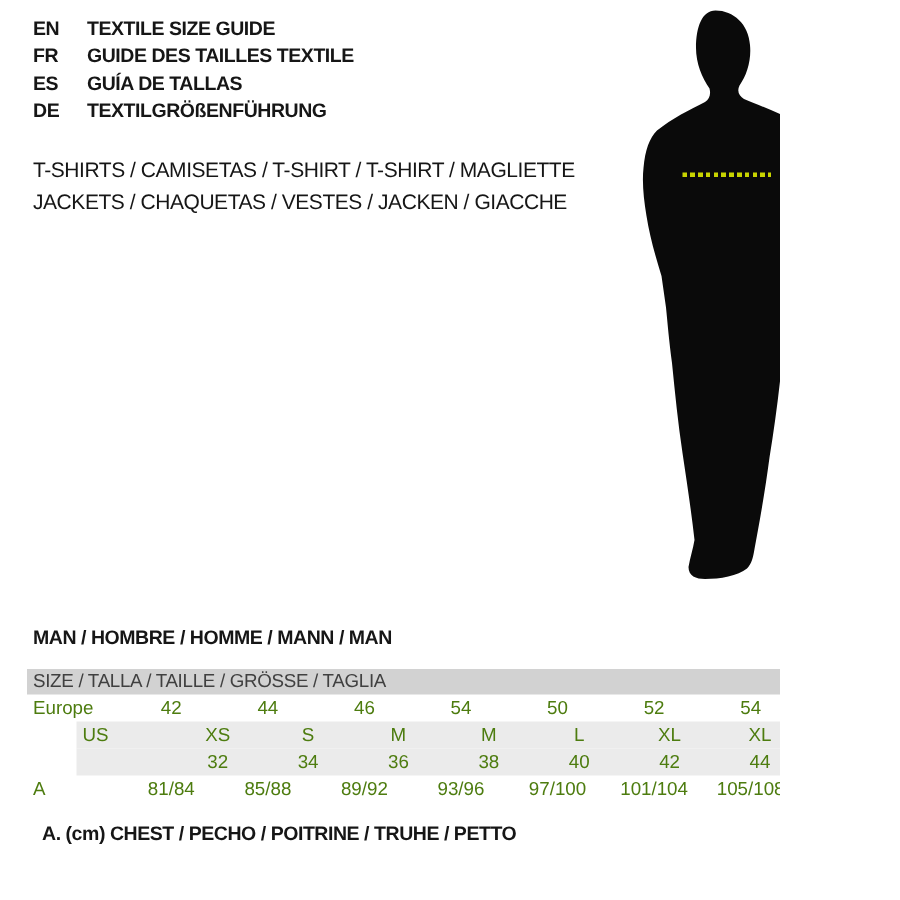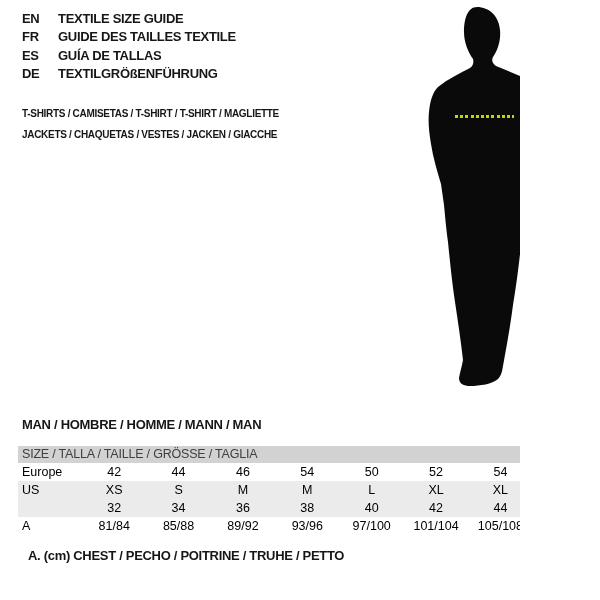--- a/index.html
+++ b/index.html
@@ -7,42 +7,42 @@
   .page {
     position:relative; width:520px; height:600px; background:#ffffff;
     font-family:"Liberation Sans", sans-serif; color:#161616; overflow:hidden;
   }
   
   .lang-block { position:absolute; left:22px; top:10px; }
   .lang-row { display:flex; font-size:13px; font-weight:700; letter-spacing:-0.3px; line-height:18.4px; }
   .lang-code { width:36px; flex:0 0 36px; }
   
   .cat-block { position:absolute; left:22px; top:103px; }
-  .cat-line { font-size:10px; font-weight:700; letter-spacing:-0.3px; line-height:21px; white-space:nowrap; }
+  .cat-line { font-size:14px; font-weight:400; letter-spacing:-0.3px; line-height:21px; white-space:nowrap; }
   
   .figure-wrap { position:absolute; left:410px; top:0px; width:190px; height:400px; }
   .dash-yellow {
     position:absolute; left:455px; top:115px; width:59px; height:3px;
     background:repeating-linear-gradient(90deg, var(--dash,#c8d400) 0 3px, transparent 3px 5.2px);
   }
   .dash-black {
     position:absolute; left:544px; top:116px; width:16px; height:2px;
     background:repeating-linear-gradient(90deg, #111 0 3px, transparent 3px 5.5px);
   }
   .measure-label { position:absolute; left:563px; top:108px; font-size:13px; font-weight:600; }
   
   .section-title { position:absolute; left:22px; top:417px; font-size:13px; font-weight:700; letter-spacing:-0.3px; }
   
   .size-table { position:absolute; left:18px; top:446px; width:579px; }
   .table-header {
     height:17px; line-height:17px; background:#d2d2d2; color:#404040;
     font-size:12.5px; padding-left:4px; letter-spacing:-0.2px;
   }
-  .table-row { display:flex; height:18px; line-height:18px; font-size:12.5px; color:#000000; }
-  .table-row.shaded { background:#ebebeb; }
+  .table-row { display:flex; height:18px; line-height:18px; font-size:12.5px; color:#4d7c0f; }
+  .table-row.shaded { background:#ebebeb;margin-left:33px; }
   .cell-label { flex:0 0 64px; padding-left:4px; }
   .cell-val { flex:1 1 0; text-align:center; }
   
   .footnote { position:absolute; left:28px; top:548px; font-size:13px; font-weight:700; letter-spacing:-0.3px; }
 </style>
 </head>
 <body>
 
 <div class="page">
 

